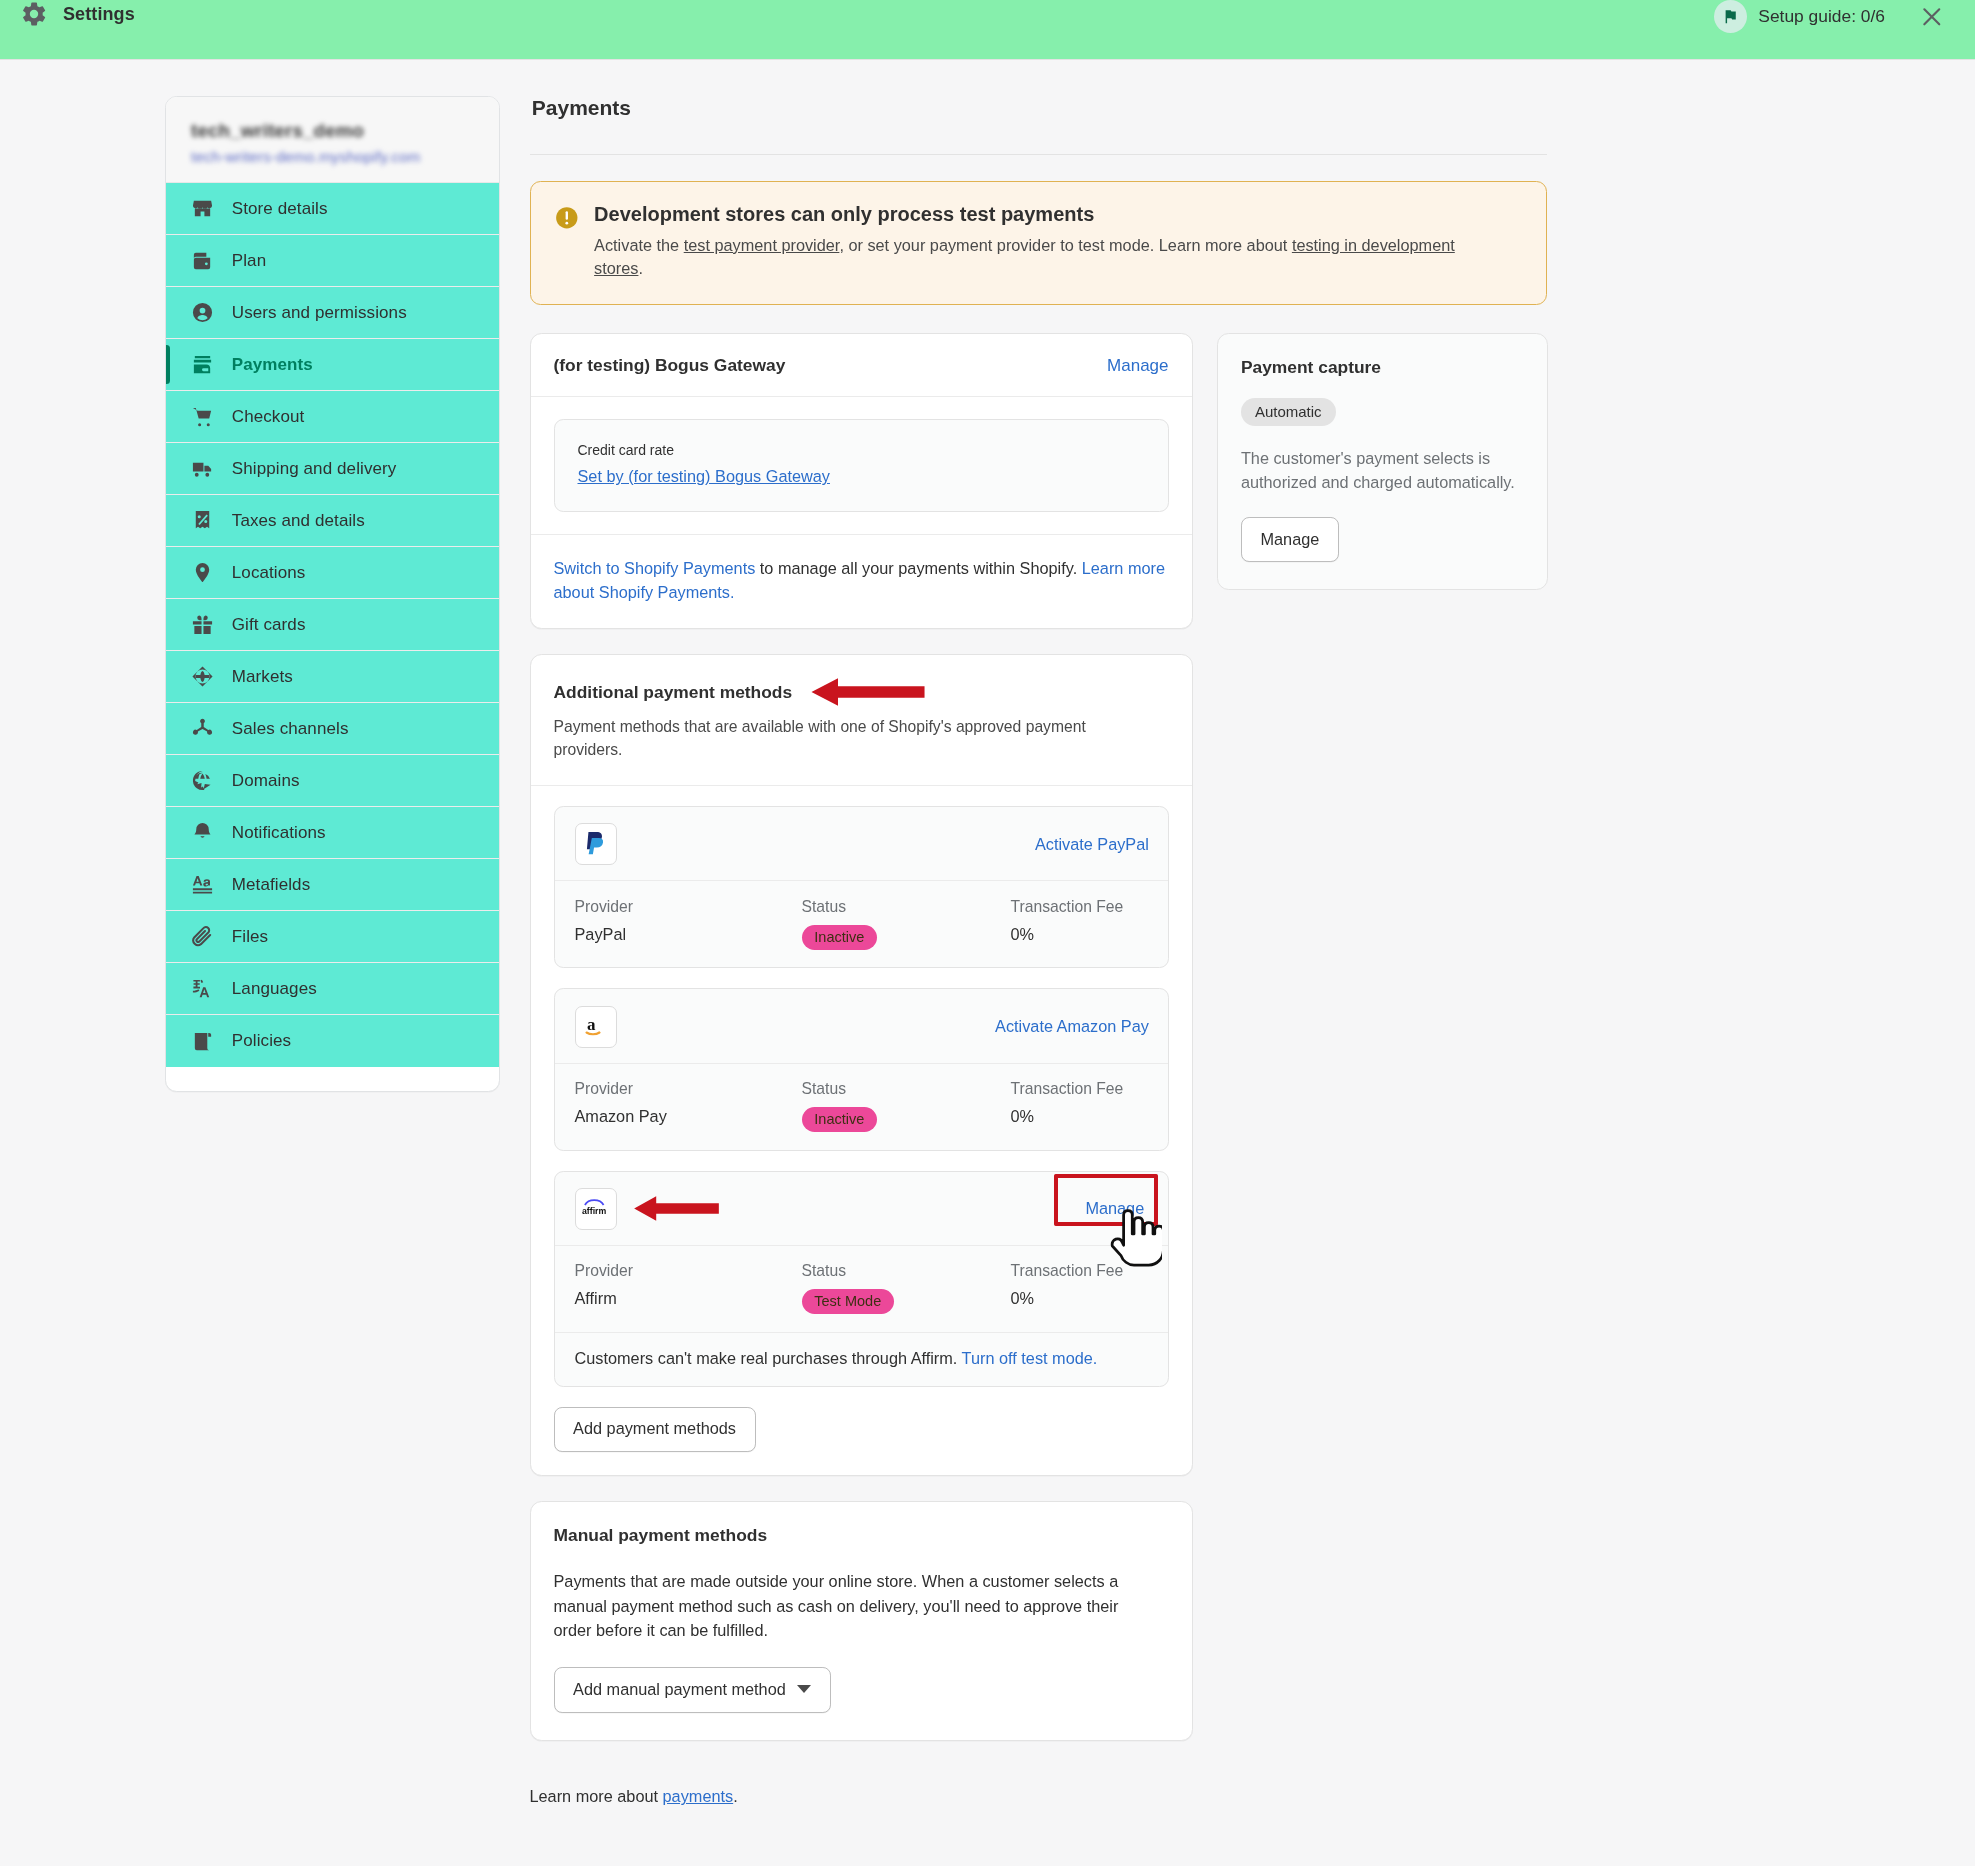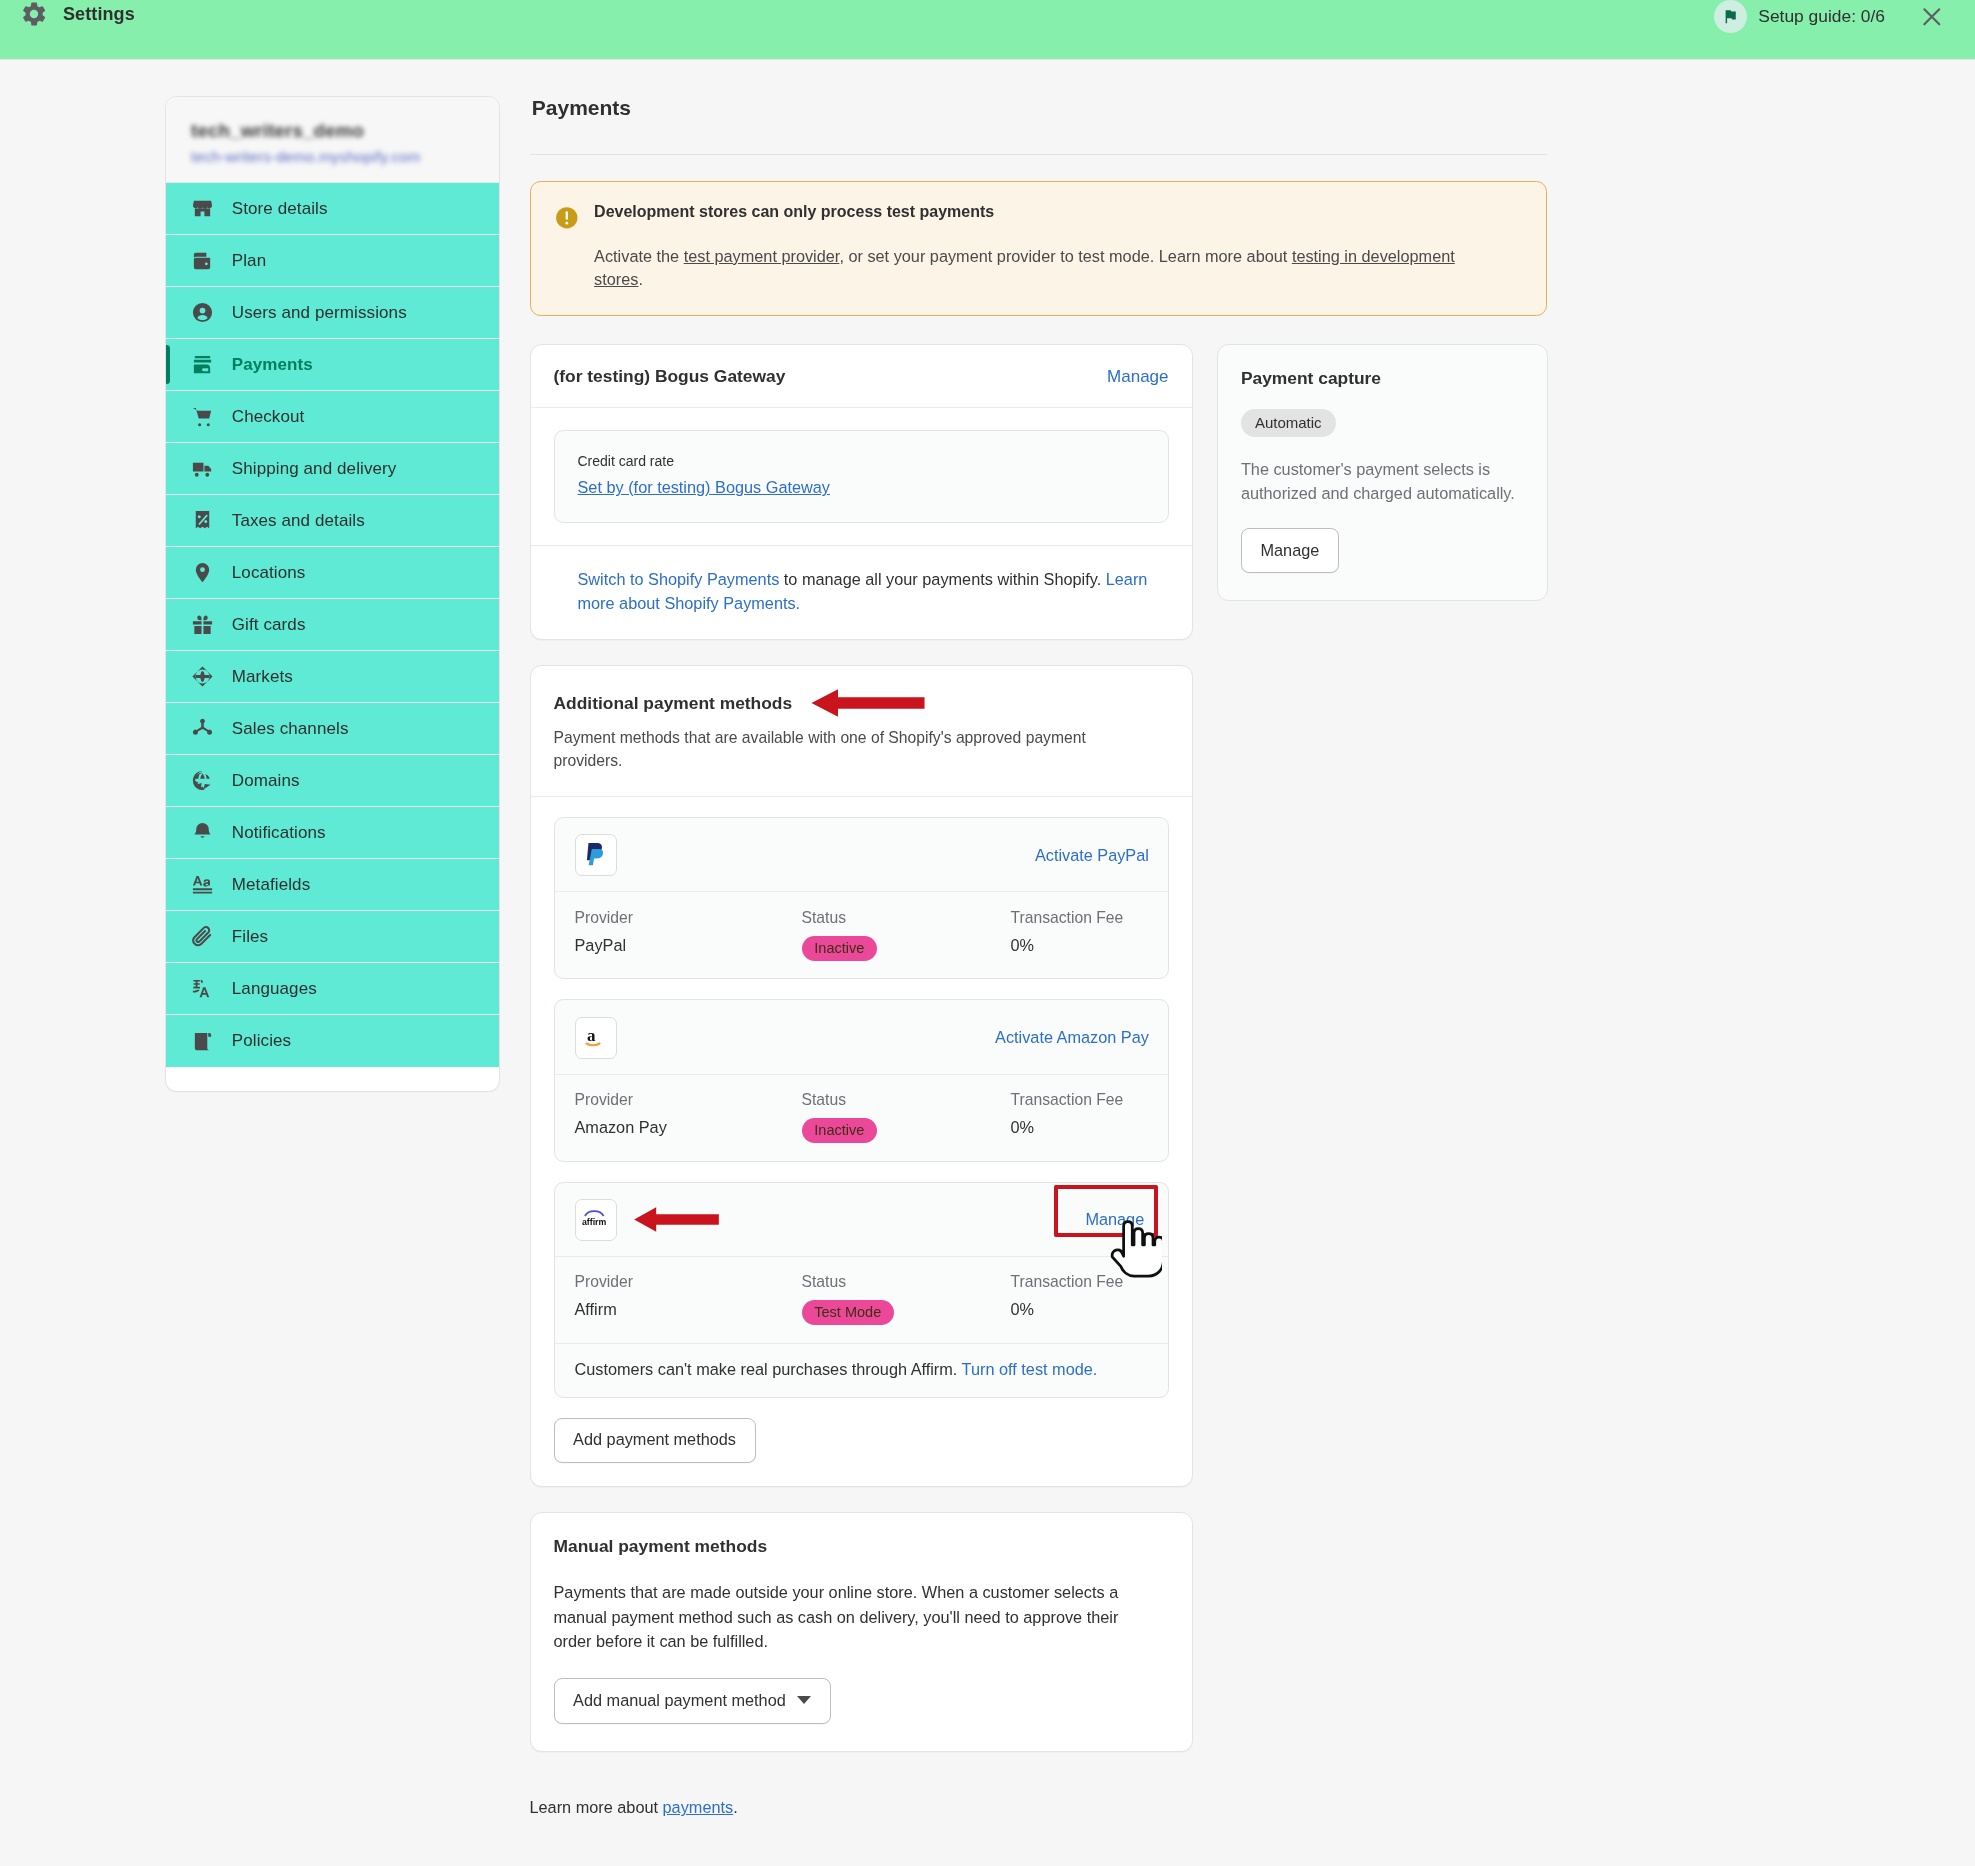--- a/index.html
+++ b/index.html
@@ -101,21 +101,21 @@
     width: 1017px;
     background: #fdf4e8;
     border: 1.2px solid #e0b252;
     border-radius: 10.5px;
     padding: 21px 23px 23px 23px;
     display: flex;
     gap: 15px;
     margin-bottom: 28px;
   }
   .warn-icon { width: 25.6px; height: 25.6px; flex: 0 0 25.6px; margin-top: 2.3px; }
-  .banner-title { font-size: 16px; font-weight: 600; color: #303030; margin-bottom: 24px; }
+  .banner-title { font-size: 20px; font-weight: 600; color: #303030; margin-bottom: 8px; }
   .banner-body { font-size: 16.3px; line-height: 1.45; color: #4a4a4a; max-width: 907px; }
   .banner-body a { color: #4a4a4a; text-decoration: underline; }
 
   .columns { display: flex; gap: 24.4px; align-items: flex-start; }
   .col-left { width: 663px; flex: 0 0 663px; }
   .col-right { width: 331px; flex: 0 0 331px; }
 
   .card {
     background: #ffffff;
     border: 1.2px solid #e3e3e3;
@@ -134,21 +134,21 @@
 
   .rate-box-wrap { padding: 22px 23px 22px 23px; border-bottom: 1.2px solid #ebebeb; }
   .rate-box {
     border: 1.2px solid #e3e3e3; border-radius: 9.3px;
     background: #fafbfb;
     padding: 22px 23px 24.4px 23px;
   }
   .rate-label { font-size: 14px; color: #303030; margin-bottom: 9.3px; }
   .rate-link { font-size: 16.3px; color: #2c6ecb; text-decoration: underline; cursor: pointer; }
 
-  .switch-block { padding: 21px 23px 23px 23px; margin-left: 24px; }
+  .switch-block { padding: 21px 23px 23px 23px; }
   .switch-text { font-size: 16.3px; line-height: 1.5; color: #303030; }
   .switch-text a { color: #2c6ecb; text-decoration: none; }
 
   
   .apm-head { padding: 22px 23px 23px 23px; border-bottom: 1.2px solid #ebebeb; position: relative; }
   .apm-title-row { display: flex; align-items: center; gap: 17.4px; margin-bottom: 9.3px; }
   .apm-title { font-size: 17.4px; font-weight: 600; color: #303030; }
   .apm-sub { font-size: 15.7px; line-height: 1.45; color: #4a4a4a; max-width: 587px; }
 
   .arrow { display: block; }

